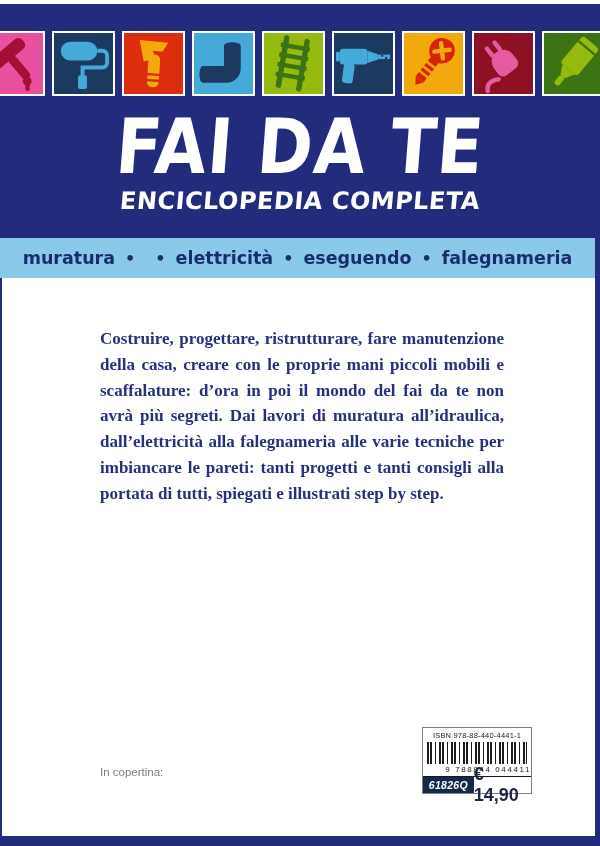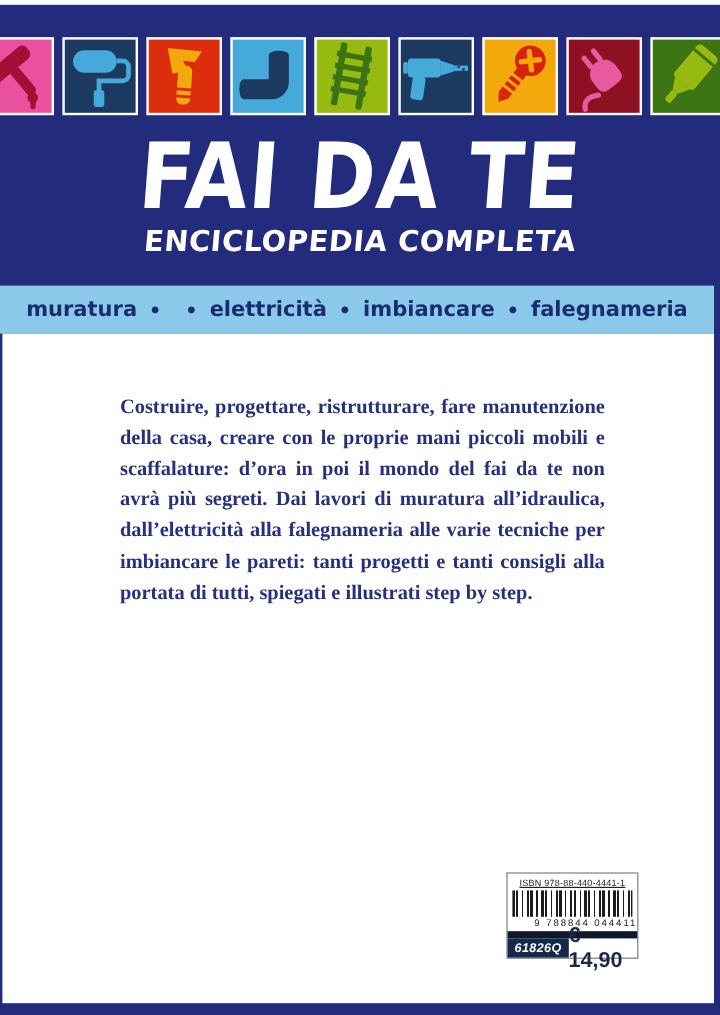--- a/index.html
+++ b/index.html
@@ -45,27 +45,27 @@
   .bodytext p{margin:0;}
 
   .credits{
     position:absolute;left:98px;top:487px;
     font-family:"Liberation Sans",sans-serif;font-size:11.5px;line-height:14.5px;color:#7e7e7e;
   }
 
   
   .barcode-box{position:absolute;left:420px;top:449px;width:108px;background:#ffffff;
                border:1px solid #808080;font-family:"Liberation Sans",sans-serif;}
-  .isbn{font-size:7.5px;letter-spacing:0.2px;text-align:center;padding:3px 0 2px;color:#222222;text-decoration:underline;}
+  .isbn{font-size:7.5px;letter-spacing:0.2px;text-align:center;padding:3px 0 2px;color:#222222;}
   .bars{height:22px;margin:0 4px;
     background:repeating-linear-gradient(90deg,
       #1c1c1c 0 2px,#ffffff 2px 3px,#1c1c1c 3px 5px,#ffffff 5px 8px,
       #1c1c1c 8px 9px,#ffffff 9px 12px);}
   .ean-digits{font-size:8px;letter-spacing:1.6px;text-align:right;padding:1px 0 2px;color:#222222;}
-  .strip{display:flex;border-top:6px solid #0f172a;height:16px;}
+  .strip{display:flex;border-top:1px solid #0f172a;height:16px;}
   .code-cell{width:47%;background:#13294a;color:#ffffff;font-style:italic;font-weight:bold;
              font-size:10.5px;display:flex;align-items:center;justify-content:center;letter-spacing:0.3px;}
   .price-cell{flex:1;font-weight:bold;font-size:18px;color:#1d2742;
               display:flex;align-items:center;justify-content:center;}
 </style>
 </head>
 <body>
 
 <div class="cover" style="background: rgb(35, 44, 124);">
 
@@ -164,32 +164,33 @@
     <div class="main-title">FAI DA TE</div>
     <div class="sub-title">ENCICLOPEDIA COMPLETA</div>
   </div>
 
   <div class="band" style="background: rgb(139, 201, 234); color: rgb(25, 45, 110);">
     <span>muratura</span>
     <span class="sep">•</span>
     <span class="sep">•</span>
     <span>elettricità</span>
     <span class="sep">•</span>
-    <span>imbiancare</span>
+    <span>eseguendo</span>
     <span class="sep">•</span>
     <span>falegnameria</span>
   </div>
 
   <div class="content">
 
     <div class="bodytext" style="color: rgb(38, 48, 125);">
       <p>Costruire, progettare, ristrutturare, fare manutenzione della casa, creare con le proprie mani piccoli mobili e scaffalature: d’ora in poi il mondo del fai da te non avrà più segreti. Dai lavori di muratura all’idraulica, dall’elettricità alla falegnameria alle varie tecniche per imbiancare le pareti: tanti progetti e tanti consigli alla portata di tutti, spiegati e illustrati step by step.</p>
     </div>
 
     <div class="credits" style="color: rgb(126, 126, 126);">
+      <div>In copertina:</div>
     </div>
 
     <div class="barcode-box">
       <div class="isbn">ISBN 978-88-440-4441-1</div>
       <div class="bars"></div>
       <div class="ean-digits">9 788844 044411</div>
       <div class="strip">
         <div class="code-cell" style="background: rgb(19, 41, 74);">61826Q</div>
         <div class="price-cell" style="color: rgb(29, 39, 66);">€ 14,90</div>
       </div>

